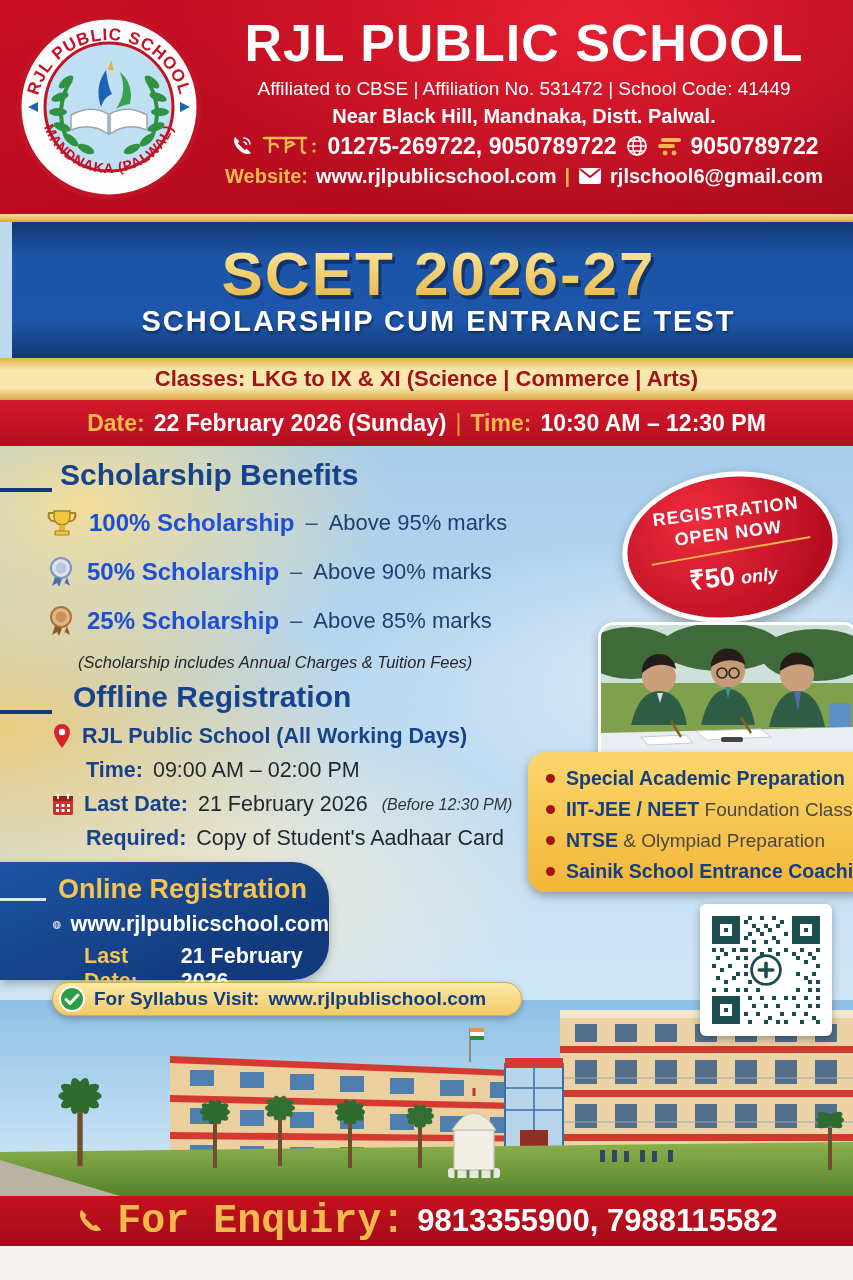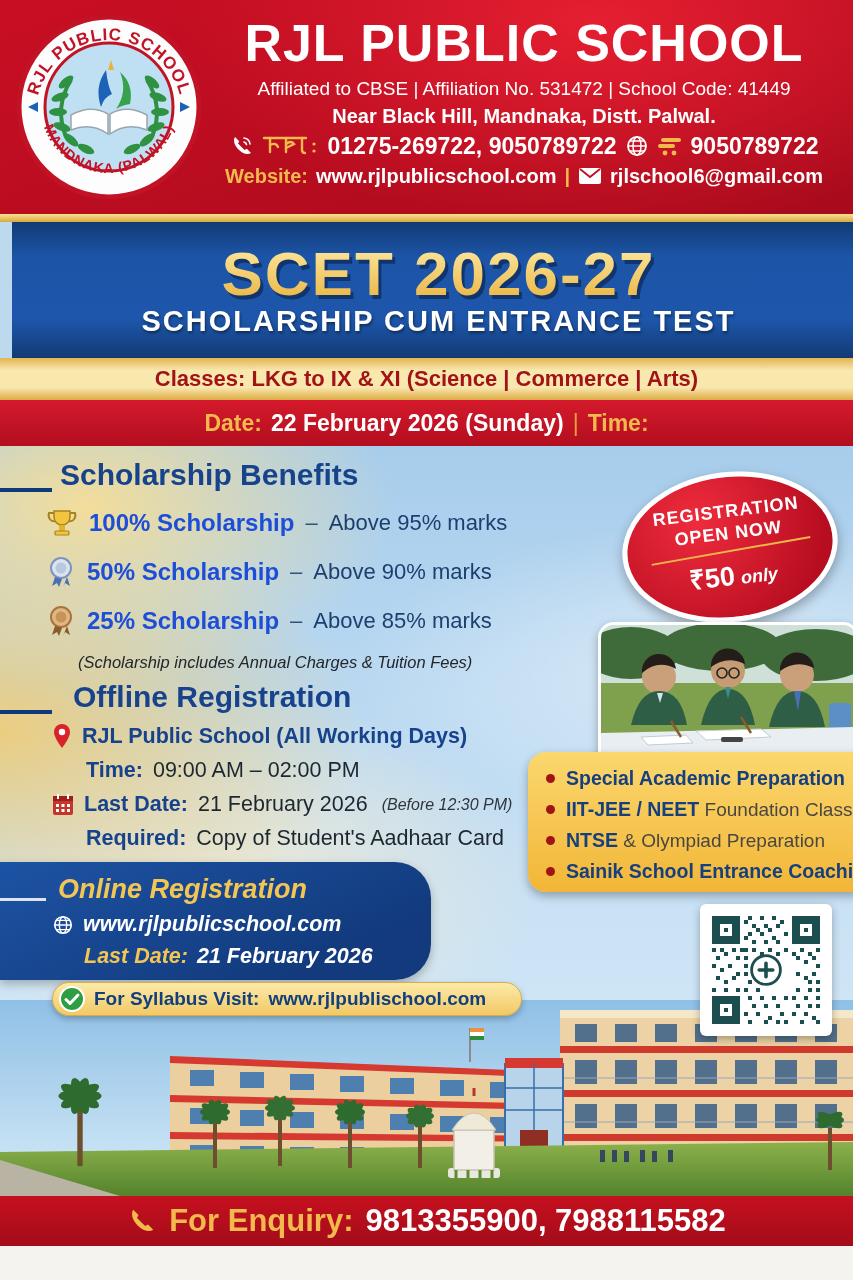--- a/index.html
+++ b/index.html
@@ -69,22 +69,22 @@
   .offline{left:0;top:680px;width:578px;}
   .offline .h-rule{position:absolute;left:0;top:30px;width:52px;}
   .offline .sec-h{margin-left:73px;}
   .o-row{display:flex;align-items:center;gap:10px;margin:9px 0 0 52px;font-size:21.5px;color:#1d2730;}
   .o-row .lab{font-weight:bold;color:#16438c;}
   .o-row .strongline{font-weight:bold;color:#16438c;}
   .o-note{font-size:16px;font-style:italic;color:#30353b;margin-left:4px;}
   .ind{margin-left:86px;}
 
   
-  .online{left:0;top:862px;width:431px;height:118px;border-radius:0 36px 36px 0;
-    background:linear-gradient(155deg,#1d53a4,#123a7c 80%);box-shadow:0 4px 10px rgba(0,0,0,.25);font-style:italic;}
+  .online{left:0;top:862px;width:329px;height:118px;border-radius:0 36px 36px 0;
+    background:linear-gradient(155deg,#1d53a4,#123a7c 80%);box-shadow:0 4px 10px rgba(0,0,0,.25);}
   .online .h-rule{position:absolute;left:0;top:36px;width:46px;height:3px;background:rgba(255,255,255,.85);}
   .online-h{margin:12px 0 0 58px;font-size:27px;font-weight:bold;color:#f3c653;}
   .on-row{display:flex;align-items:center;gap:9px;margin:7px 0 0 52px;font-size:21.5px;font-weight:bold;color:#fff;}
   .on-row .lab{color:#f3c653;}
 
   .pill{left:52px;top:982px;width:470px;height:34px;border-radius:18px;display:flex;align-items:center;
     gap:9px;background:linear-gradient(180deg,#fceaa9,#f2c964);border:1px solid #d9ab4a;
     box-shadow:0 3px 6px rgba(0,0,0,.25);padding-left:6px;box-sizing:border-box;}
   .pill-text{font-size:19px;font-weight:bold;color:#123f7e;white-space:nowrap;}
 
@@ -110,21 +110,21 @@
   .a-strong{font-weight:bold;color:#153f7e;font-size:19.5px;}
 
   .qr-card{left:700px;top:904px;width:132px;height:132px;background:#fff;border-radius:6px;
     padding:8px;box-sizing:border-box;box-shadow:0 3px 8px rgba(0,0,0,.3);}
 
   .photo-school{left:0;top:1000px;width:853px;height:196px;}
 
   
   .enquiry{left:0;top:1196px;width:853px;height:50px;display:flex;align-items:center;justify-content:center;
     gap:12px;background:linear-gradient(180deg,#c6101f,#a30c19);}
-  .enq-label{font-size:31px;font-weight:bold;color:#f2b94c;}
+  .enq-label{font-size:40px;font-weight:bold;color:#f2b94c;font-family:Liberation Mono, monospace;}
   .enq-nums{font-size:31px;font-weight:bold;color:#fff;}
   .bottom-strip{left:0;top:1246px;width:853px;height:34px;background:#f5f3f0;}
 </style>
 </head>
 <body>
 
 <div class="poster">
 
   <header class="abs header">
     <svg class="abs logo" viewBox="0 0 186 190">
@@ -226,20 +226,21 @@
 
   <div class="abs classes-band">
     <span>Classes: LKG to IX &amp; XI (Science | Commerce | Arts)</span>
   </div>
 
   <div class="abs date-band">
     <span class="goldtxt">Date:</span>
     <span>22 February 2026 (Sunday)</span>
     <span class="sep">|</span>
     <span class="goldtxt">Time:</span>
+    <span>10:30 AM – 12:30 PM</span>
   </div>
 
   <div class="abs content-bg"></div>
 
   <svg class="abs photo-school" viewBox="0 0 853 196" preserveAspectRatio="none">
     <defs>
       <linearGradient id="skyg" x1="0" y1="0" x2="0" y2="1">
         <stop offset="0" stop-color="#8fc0e6"></stop>
           <stop offset="1" stop-color="#d7ebf8"></stop>
       </linearGradient>

